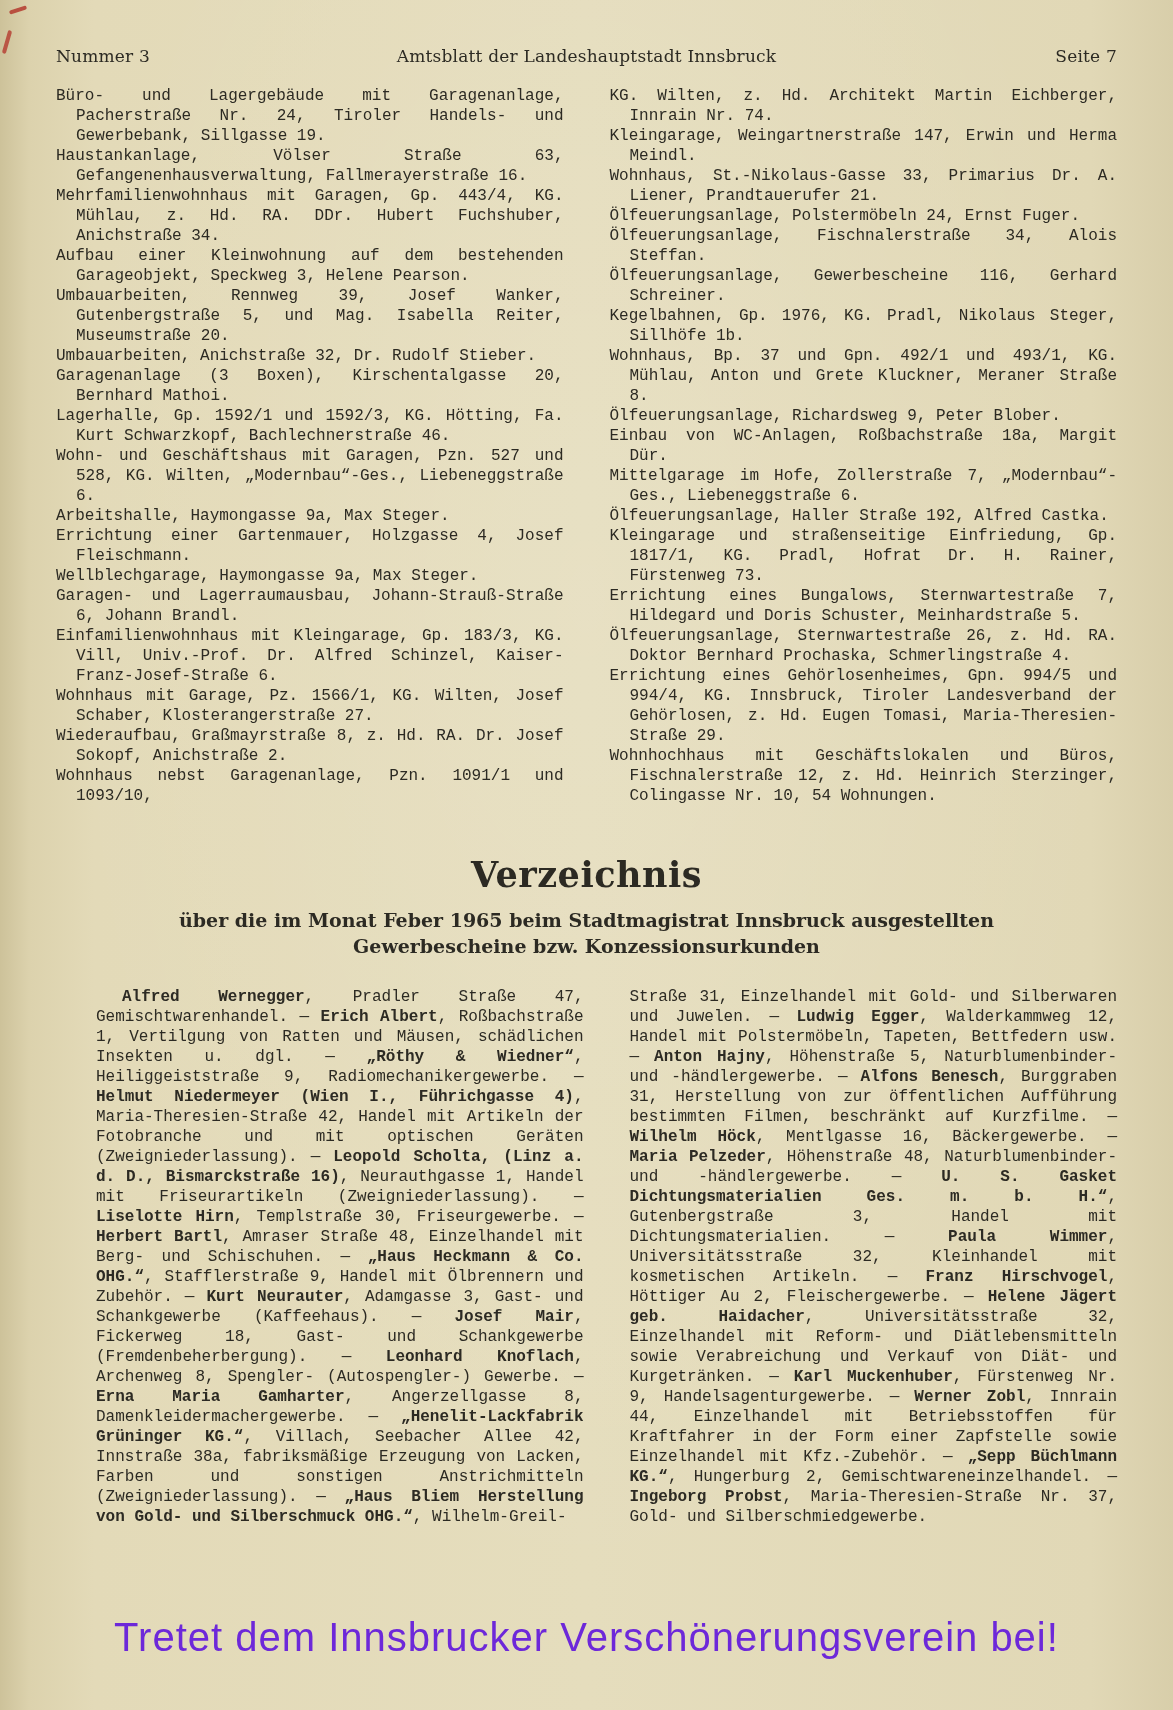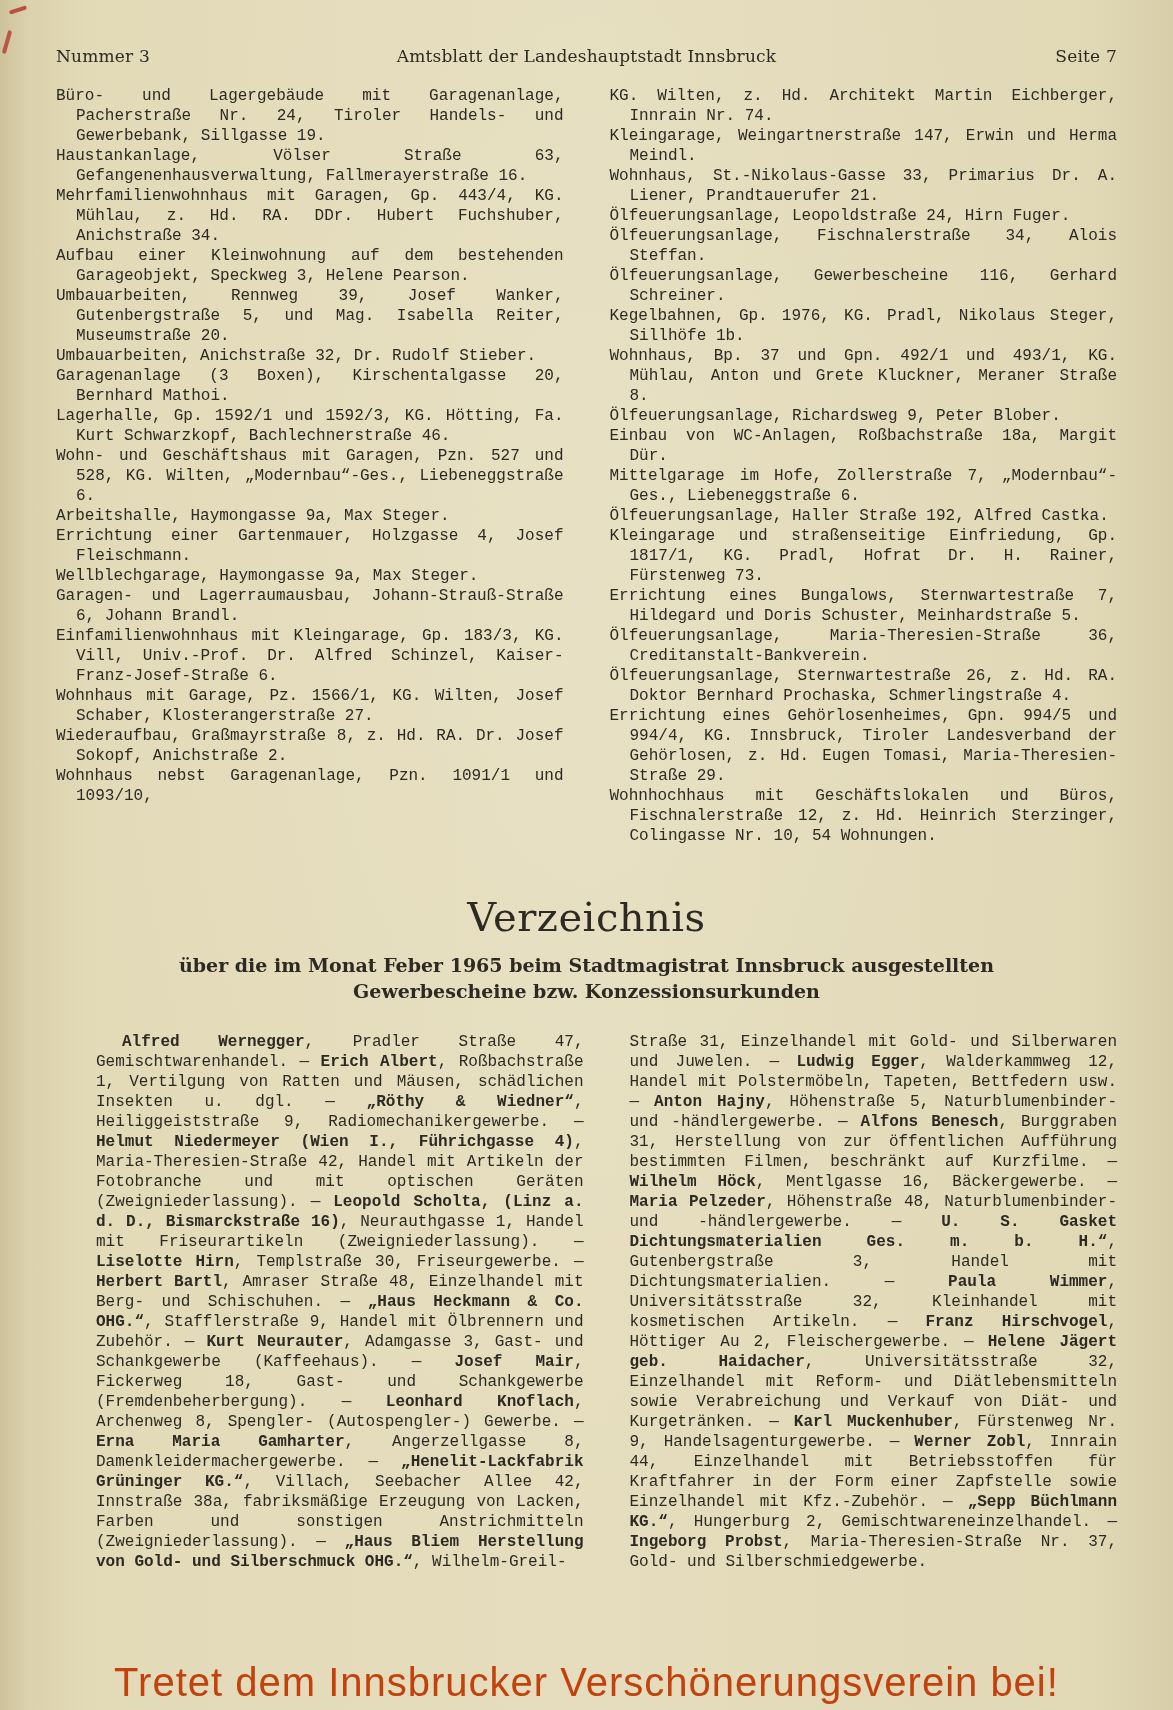--- a/index.html
+++ b/index.html
@@ -31,38 +31,38 @@
   .two-col { display: flex; gap: 46px; font-family: Liberation Mono, monospace; }
   .col { flex: 1; min-width: 0; text-align: justify; font-size: 16px; line-height: 20px; }
 
   
   .permit { margin: 0; padding-left: 20px; text-indent: -20px; text-align: justify; }
 
   
   .directory { text-align: center; margin-top: 48px; }
   .directory h1 {
     margin: 0 0 12px 0;
-    font-size: 40px; font-weight: normal; letter-spacing: 0.5px;
+    font-size: 35px; font-weight: bold; letter-spacing: 0.5px;
   }
   .directory .subtitle { font-size: 19px; font-weight: bold; line-height: 26px; }
 
   
   .licenses { margin-top: 28px; margin-left: 40px; }
   .licenses .col { display: block; }
   .first-indent { text-indent: 26px; }
   .b { font-weight: bold; }
 
   
   .banner {
     margin-top: 88px;
     text-align: center;
     font-family: "Liberation Sans", sans-serif;
     font-size: 40px;
     letter-spacing: 1px;
-    color: #c2410c;
+    color: #6d28d9;
     white-space: nowrap;
   }
 
   
   .redmark-a {
     position: absolute; left: 9px; top: 8px;
     width: 18px; height: 4px; border-radius: 3px;
     background: #b43a2e; opacity: 0.85;
     transform: rotate(-18deg);
   }
@@ -104,32 +104,31 @@
         <p class="permit">Garagen- und Lagerraumausbau, Johann-Strauß-Straße 6, Johann Brandl.</p>
         <p class="permit">Einfamilienwohnhaus mit Kleingarage, Gp. 183/3, KG. Vill, Univ.-Prof. Dr. Alfred Schinzel, Kaiser-Franz-Josef-Straße 6.</p>
         <p class="permit">Wohnhaus mit Garage, Pz. 1566/1, KG. Wilten, Josef Schaber, Klosterangerstraße 27.</p>
         <p class="permit">Wiederaufbau, Graßmayrstraße 8, z. Hd. RA. Dr. Josef Sokopf, Anichstraße 2.</p>
         <p class="permit">Wohnhaus nebst Garagenanlage, Pzn. 1091/1 und 1093/10,</p>
       </div>
     <div class="col">
         <p class="permit">KG. Wilten, z. Hd. Architekt Martin Eichberger, Innrain Nr. 74.</p>
         <p class="permit">Kleingarage, Weingartnerstraße 147, Erwin und Herma Meindl.</p>
         <p class="permit">Wohnhaus, St.-Nikolaus-Gasse 33, Primarius Dr. A. Liener, Prandtauerufer 21.</p>
-        <p class="permit">Ölfeuerungsanlage, Leopoldstraße 24, Hirn Fuger.</p>
+        <p class="permit">Ölfeuerungsanlage, Polstermöbeln 24, Ernst Fuger.</p>
         <p class="permit">Ölfeuerungsanlage, Fischnalerstraße 34, Alois Steffan.</p>
         <p class="permit">Ölfeuerungsanlage, Gewerbescheine 116, Gerhard Schreiner.</p>
         <p class="permit">Kegelbahnen, Gp. 1976, KG. Pradl, Nikolaus Steger, Sillhöfe 1b.</p>
         <p class="permit">Wohnhaus, Bp. 37 und Gpn. 492/1 und 493/1, KG. Mühlau, Anton und Grete Kluckner, Meraner Straße 8.</p>
         <p class="permit">Ölfeuerungsanlage, Richardsweg 9, Peter Blober.</p>
         <p class="permit">Einbau von WC-Anlagen, Roßbachstraße 18a, Margit Dür.</p>
         <p class="permit">Mittelgarage im Hofe, Zollerstraße 7, „Modernbau“-Ges., Liebeneggstraße 6.</p>
         <p class="permit">Ölfeuerungsanlage, Haller Straße 192, Alfred Castka.</p>
         <p class="permit">Kleingarage und straßenseitige Einfriedung, Gp. 1817/1, KG. Pradl, Hofrat Dr. H. Rainer, Fürstenweg 73.</p>
         <p class="permit">Errichtung eines Bungalows, Sternwartestraße 7, Hildegard und Doris Schuster, Meinhardstraße 5.</p>
-        <p class="permit">Ölfeuerungsanlage, Maria-Theresien-Straße 36, Creditanstalt-Bankverein.</p>
         <p class="permit">Ölfeuerungsanlage, Sternwartestraße 26, z. Hd. RA. Doktor Bernhard Prochaska, Schmerlingstraße 4.</p>
         <p class="permit">Errichtung eines Gehörlosenheimes, Gpn. 994/5 und 994/4, KG. Innsbruck, Tiroler Landesverband der Gehörlosen, z. Hd. Eugen Tomasi, Maria-Theresien-Straße 29.</p>
         <p class="permit">Wohnhochhaus mit Geschäftslokalen und Büros, Fischnalerstraße 12, z. Hd. Heinrich Sterzinger, Colingasse Nr. 10, 54 Wohnungen.</p>
       </div>
   </section>
 
   <section class="directory">
     <h1>Verzeichnis</h1>
     <div class="subtitle">
       <div>über die im Monat Feber 1965 beim Stadtmagistrat Innsbruck ausgestellten</div>

